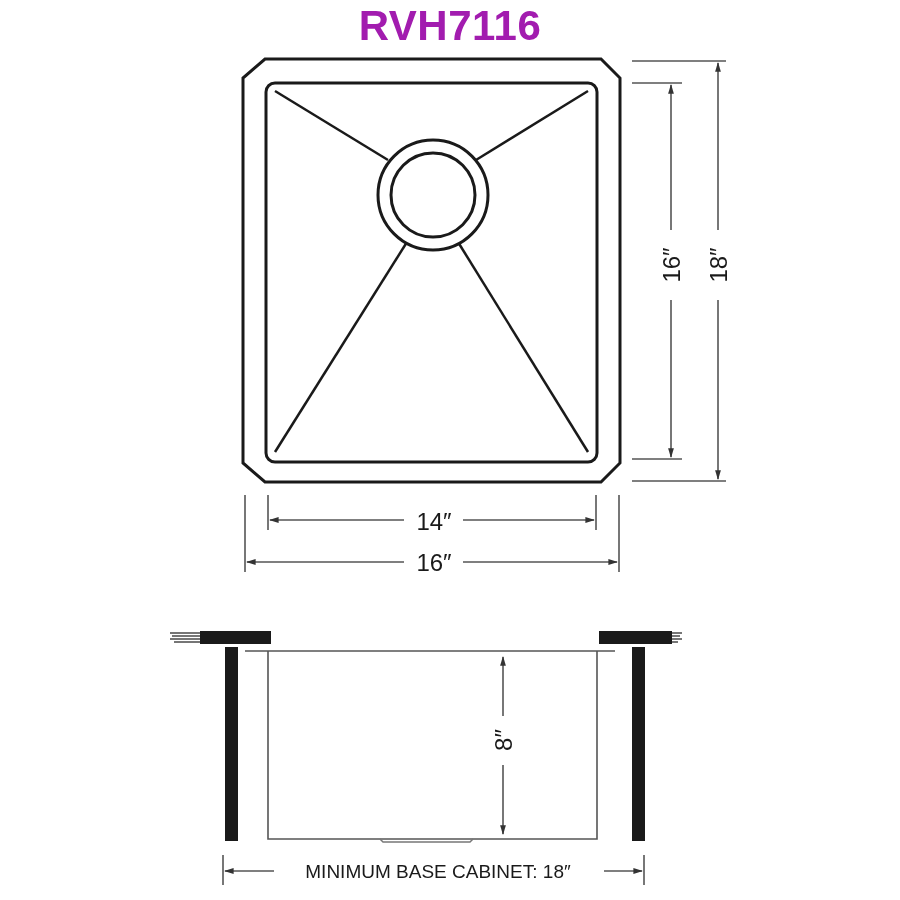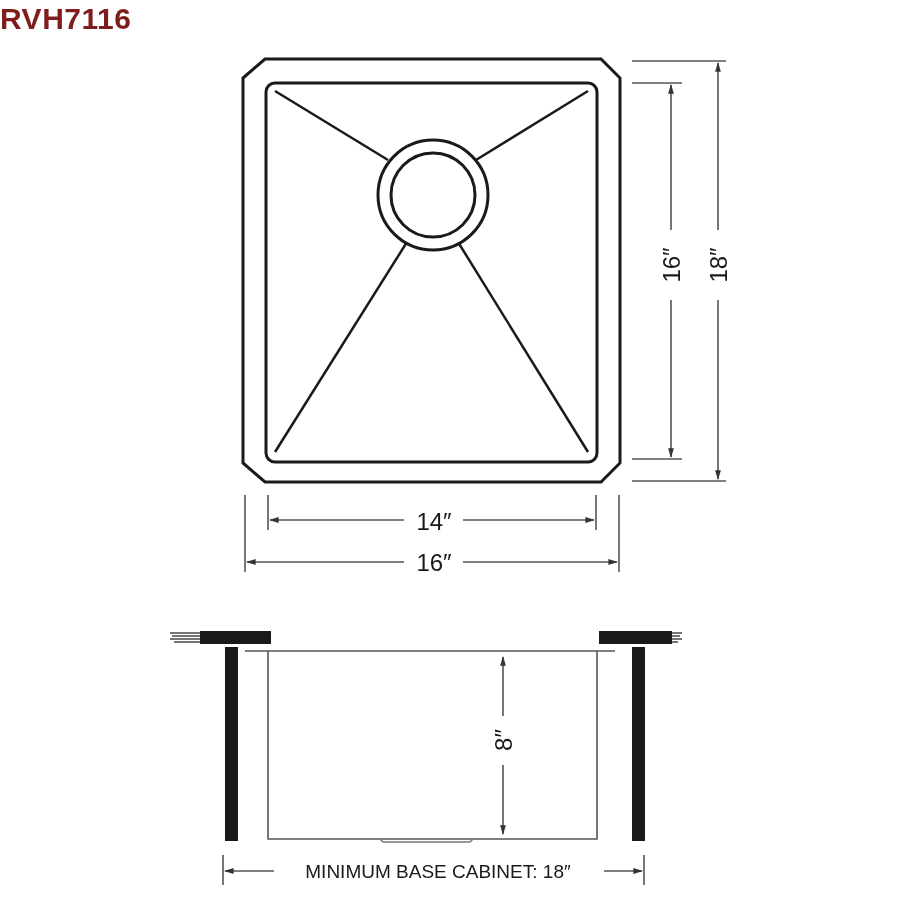--- a/index.html
+++ b/index.html
@@ -1,17 +1,17 @@
 <!DOCTYPE html>
 <html><head>
 <meta charset="utf-8">
 <style>
   html, body { margin: 0; padding: 0; background: #ffffff; }
   body { width: 900px; height: 900px; position: relative; overflow: hidden; font-family: "Liberation Sans", sans-serif; }
-  .title { position: absolute; left: 0; width: 900px; top: 2px; text-align: left; font-family: "Liberation Sans", sans-serif; font-weight: bold; font-size: 30px; color: #7f1d1d; letter-spacing: 0.5px; }
+  .title { position: absolute; left: 0; width: 900px; top: 2px; text-align: center; font-family: "Liberation Sans", sans-serif; font-weight: bold; font-size: 42px; color: #a21caf; letter-spacing: 0.5px; }
   svg.drawing { position: absolute; left: 0; top: 0; }
   .dim-text { font-family: "Liberation Sans", sans-serif; font-size: 24px; fill: #1a1a1a; }
   .cab-text { font-family: "Liberation Sans", sans-serif; font-size: 19px; fill: #1a1a1a; }
 </style>
 </head>
 <body>
 
 <div class="title">RVH7116</div>
 
 <svg class="drawing" width="900" height="900" viewBox="0 0 900 900">

